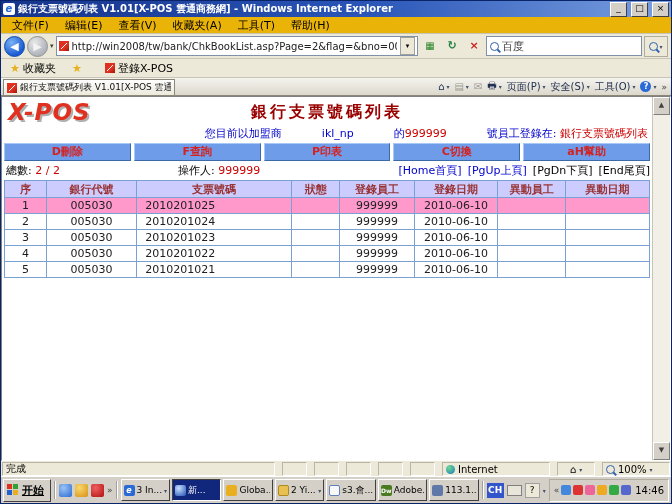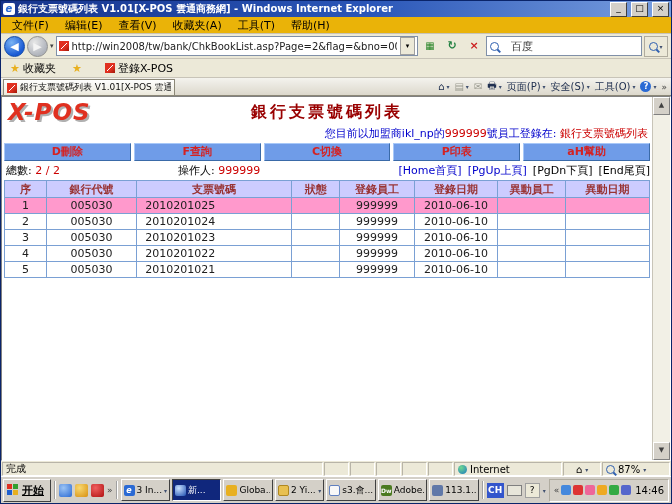--- a/index.html
+++ b/index.html
@@ -34,21 +34,21 @@
   .addrfield{flex:1;height:18px;background:#fff;border:1px solid #8090a8;display:flex;align-items:center;padding:0 2px;gap:3px;min-width:0;}
   .favicon{width:10px;height:10px;flex:0 0 10px;background:linear-gradient(135deg,#e03020 60%,#a01808);position:relative;}
   .favicon::after{content:"";position:absolute;left:2px;top:2px;width:6px;height:6px;
     background:linear-gradient(135deg,transparent 42%,#fff 42%,#fff 58%,transparent 58%);}
   .urltext{font-size:10px;color:#202020;white-space:nowrap;overflow:hidden;flex:1;font-family:"DejaVu Sans","Liberation Sans",sans-serif;}
   .addr-drop{width:13px;height:16px;background:#ece9d8;border:1px solid #a0a0a0;font-size:7px;line-height:16px;text-align:center;}
   .abtn{width:18px;height:19px;border:1px solid transparent;font-size:11px;line-height:18px;text-align:center;flex:0 0 18px;}
   .compat{color:#208020;font-size:10px;}
   .refresh{color:#208040;font-weight:bold;}
   .stopx{color:#cc2020;font-weight:bold;}
-  .searchbox{width:148px;height:18px;background:#fff;border:1px solid #8090a8;display:flex;align-items:center;padding:0 3px;gap:12px;flex:0 0 148px;}
+  .searchbox{width:148px;height:18px;background:#fff;border:1px solid #8090a8;display:flex;align-items:center;padding:0 3px;gap:3px;flex:0 0 148px;}
   .mag{width:7px;height:7px;border:1.5px solid #3060b0;border-radius:50%;position:relative;flex:0 0 7px;}
   .mag::after{content:"";position:absolute;width:4px;height:1.5px;background:#3060b0;transform:rotate(45deg);left:6px;top:7px;}
   .searchtext{font-size:11px;color:#404040;}
   .search-go{width:22px;height:19px;display:flex;align-items:center;justify-content:center;gap:1px;background:#ece9d8;border:1px solid #b0ac9e;}
 
   
   .favbar{height:18px;flex:0 0 18px;display:flex;align-items:center;background:#ece9d8;padding:0 3px;gap:4px;border-bottom:1px solid #c8c4b8;}
   .star{color:#e8b020;font-size:11px;}
   .favbtn{display:flex;align-items:center;gap:3px;font-size:11px;padding:1px 5px;border:1px solid transparent;}
   .addfav{width:18px;text-align:center;}
@@ -73,21 +73,21 @@
   .vscroll{flex:0 0 17px;background:#f2f0e6;display:flex;flex-direction:column;justify-content:space-between;border-left:1px solid #c8c4b8;}
   .sbtn{height:16px;background:#d4d0c8;border:1px solid;border-color:#fff #808080 #808080 #fff;
     font-size:7px;text-align:center;line-height:15px;color:#404040;}
 
   .pagehead{position:relative;height:27px;}
   .xpos-logo{position:absolute;left:4px;top:0px;font-size:23px;font-weight:900;font-style:italic;
     color:var(--logo-red,#e03020);text-shadow:2px 2px 0 #b0b0b0;letter-spacing:1px;}
   .page-title{position:absolute;left:0;right:0;top:3px;text-align:center;font-size:16px;font-weight:bold;
     color:var(--title-maroon,#990000);letter-spacing:3px;}
   .loginline{text-align:right;font-size:11px;height:15px;padding-right:2px;white-space:nowrap;}
-  .lb{color:var(--link-blue,#0000cc);}
+  .lb{color:var(--link-blue,#0000cc);margin-left:40px;}
   .lr{color:var(--alert-red,#cc0000);}
 
   .btnrow{display:flex;gap:3px;margin-top:2px;}
   .pbtn{flex:1;height:16px;line-height:16px;text-align:center;font-size:11px;font-weight:bold;
     color:var(--button-text-red,#d42222);background:var(--button-blue,#6f9ce8);
     border:1px solid;border-color:#a8c8f8 #3a6aa8 #3a6aa8 #a8c8f8;}
 
   .inforow{display:flex;align-items:center;font-size:11px;height:17px;margin-top:1px;}
   .inf-total{margin-left:2px;}
   .inf-op{margin-left:118px;}
@@ -97,21 +97,21 @@
   .navlink.off{color:#000;}
 
   table.grid{width:100%;border-collapse:collapse;table-layout:fixed;margin-top:1px;}
   .grid th{background:var(--header-bg,#ccccff);color:var(--header-text,#993333);font-size:11px;font-weight:bold;
     height:16px;border:1px solid var(--table-border,#7aa0d4);padding:0;}
   .grid td{height:15px;border:1px solid var(--table-border,#7aa0d4);font-size:11px;text-align:center;padding:0;background:#fff;color:#202020;}
   .grid td.c2{text-align:left;padding-left:8px;}
   .grid tr.selected td{background:var(--selected-pink,#ff99cc);}
 
   
-  .statusbar{height:15px;flex:0 0 15px;display:flex;align-items:stretch;background:#ece9d8;font-size:10px;gap:1px;padding:1px 1px 0 1px;box-sizing:border-box;}
+  .statusbar{height:15px;flex:0 0 15px;display:flex;align-items:stretch;background:#ece9d8;font-size:10px;gap:7px;padding:1px 1px 0 1px;box-sizing:border-box;}
   .pane{border:1px solid;border-color:#b8b4a8 #fff #fff #b8b4a8;display:flex;align-items:center;padding:0 3px;gap:3px;}
   .pane.main{flex:1;}
   .pane.empty{width:17px;}
   .pane.inet{width:100px;}
   .globe{width:9px;height:9px;border-radius:50%;background:radial-gradient(circle at 35% 30%,#70d890,#1878c0);flex:0 0 9px;}
   .pane.pm{width:30px;justify-content:center;}
   .pane.zoom{width:60px;}
 
   
   .taskbar{height:27px;flex:0 0 27px;background:#d4d0c8;border-top:1px solid #fff;display:flex;align-items:center;padding:2px 2px;gap:3px;box-sizing:border-box;}
@@ -247,22 +247,22 @@
       <div class="pagehead">
         <span class="xpos-logo">X-POS</span>
         <span class="page-title">銀行支票號碼列表</span>
       </div>
       <div class="loginline">
         <span class="lb">您目前以加盟商</span><span class="lb">ikl_np</span><span class="lb">的</span><span class="lr">999999</span><span class="lb">號員工登錄在: </span><span class="lr">銀行支票號碼列表</span>
       </div>
       <div class="btnrow" id="btnrow">
           <div class="pbtn">D刪除</div>
           <div class="pbtn">F查詢</div>
+          <div class="pbtn">P印表</div>
           <div class="pbtn">C切換</div>
-          <div class="pbtn">P印表</div>
           <div class="pbtn">aH幫助</div>
         </div>
       <div class="inforow">
         <span class="inf-total"><span>總數:</span> <span class="lr">2 / 2</span></span>
         <span class="inf-op"><span>操作人:</span> <span class="lr">999999</span></span>
         <span class="navlinks" id="navlinks">
             <span class="navlink on">[Home首頁]</span>
             <span class="navlink on">[PgUp上頁]</span>
             <span class="navlink off">[PgDn下頁]</span>
             <span class="navlink off">[End尾頁]</span>
@@ -361,21 +361,21 @@
     <span class="pane inet">
         <span class="globe"></span>
         <span>Internet</span>
       </span>
     <span class="pane pm">
         <span class="cmd-ico">⌂</span>
         <span class="drop7">▾</span>
       </span>
     <span class="pane zoom">
         <span class="mag"></span>
-        <span>87%</span>
+        <span>100%</span>
         <span class="drop7">▾</span>
       </span>
   </div>
 
   <div class="taskbar">
     <span class="startbtn">
       <span class="winflag">
           <i style="background:#e03020"></i>
           <i style="background:#30a030"></i>
           <i style="background:#2060d0"></i>

